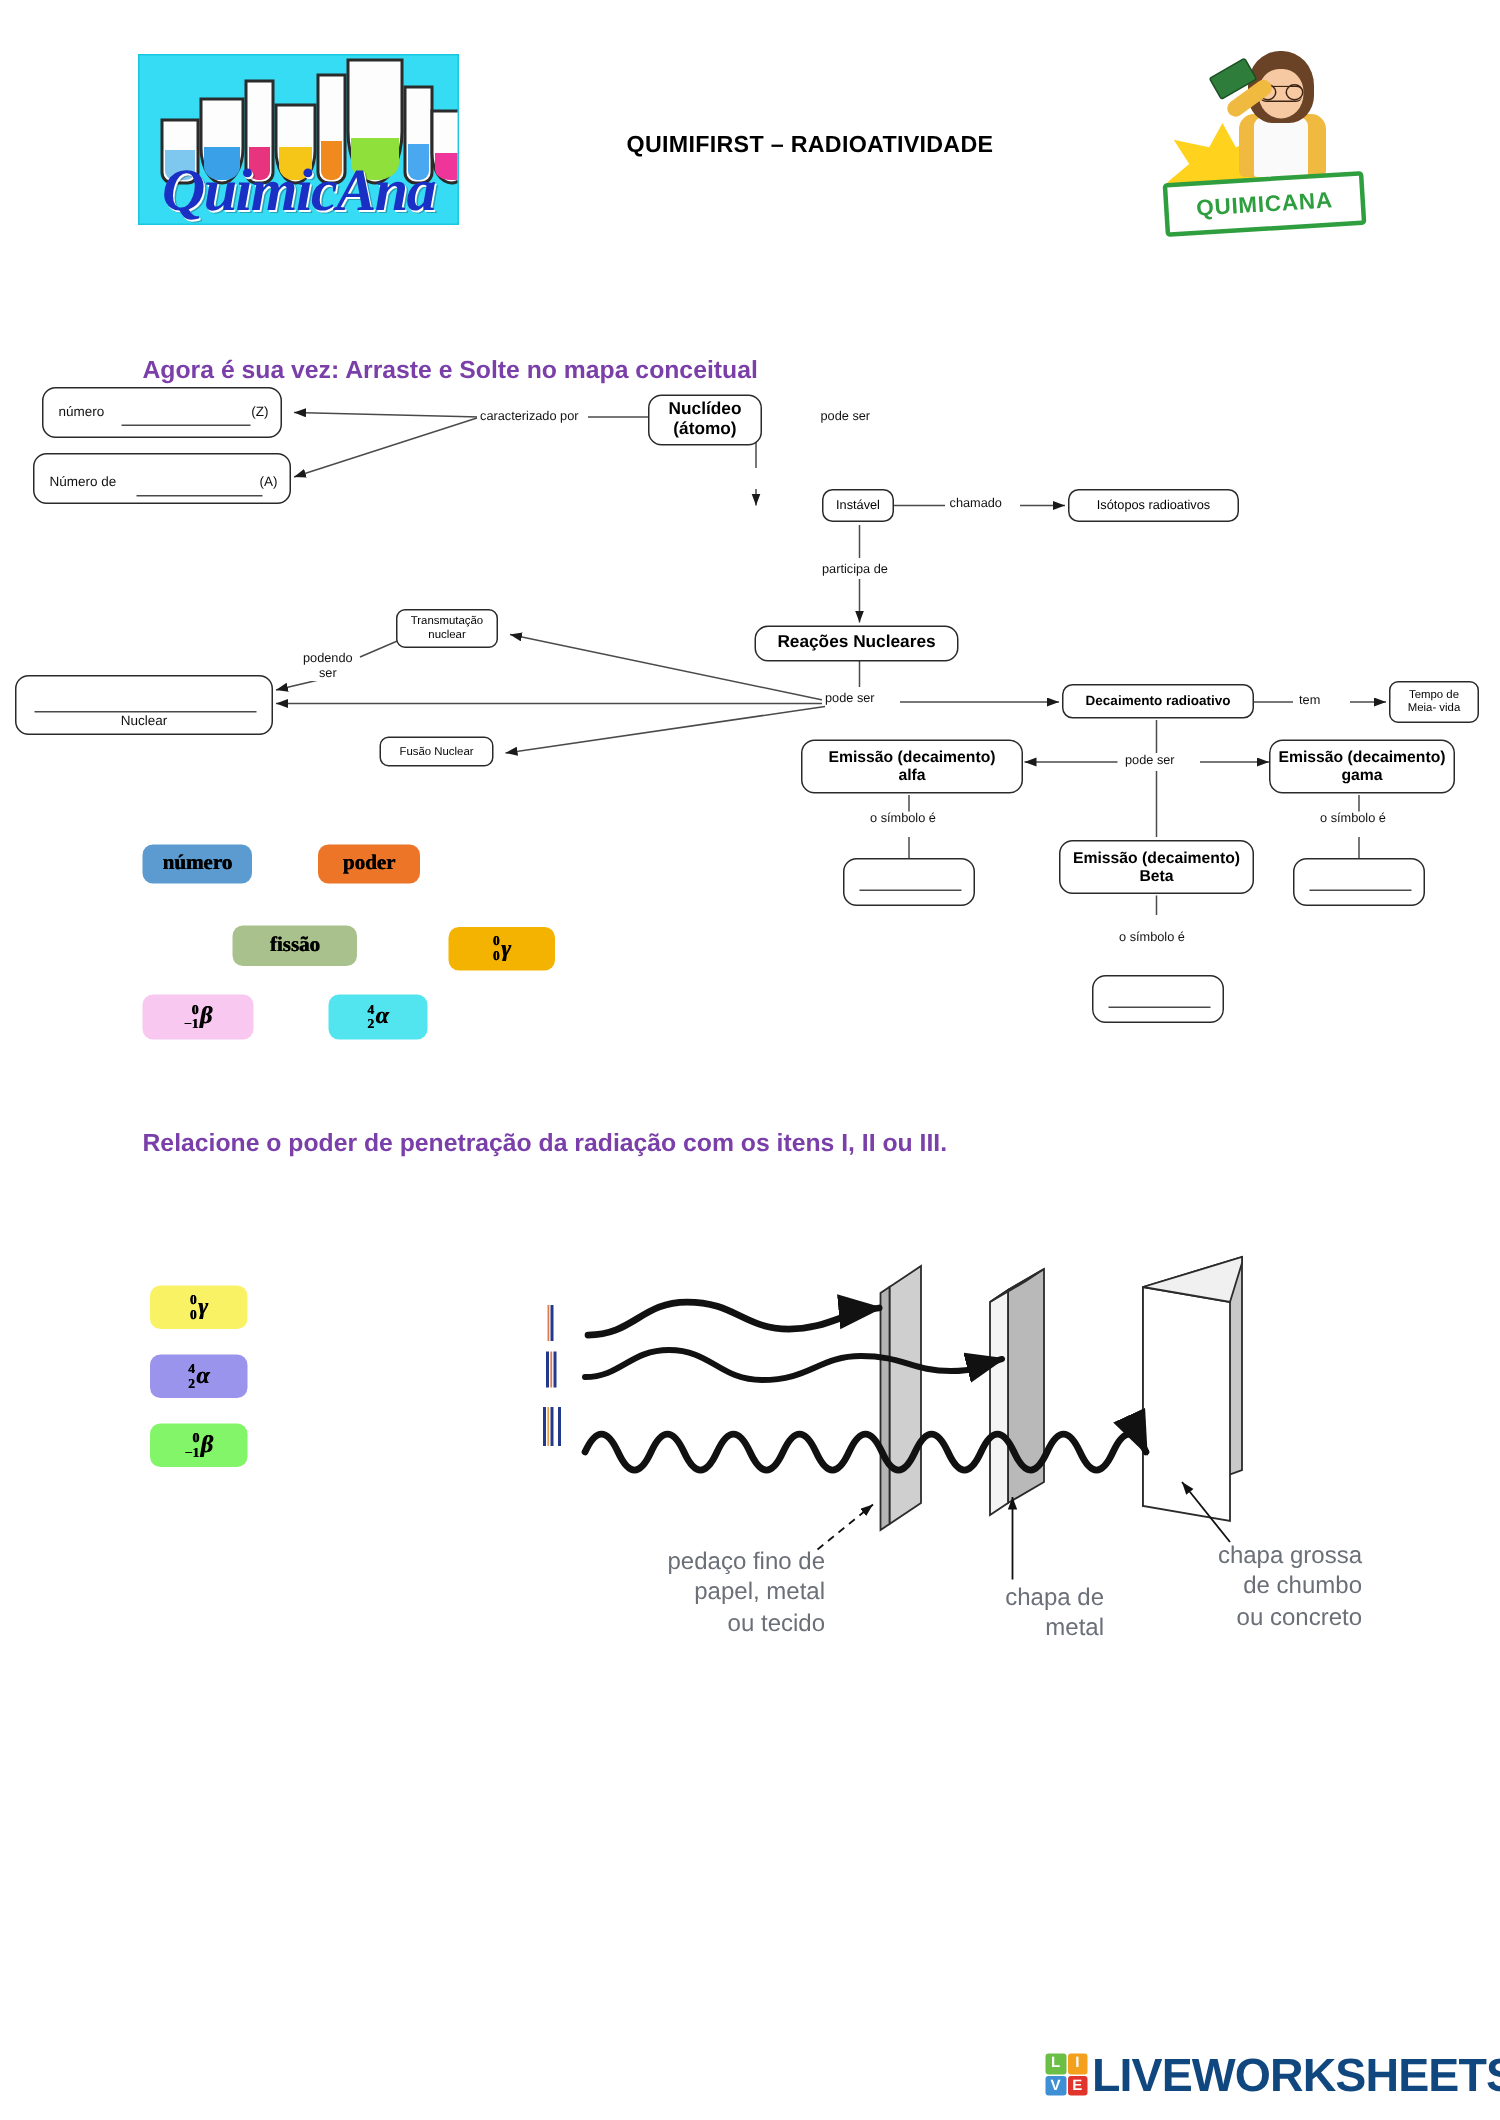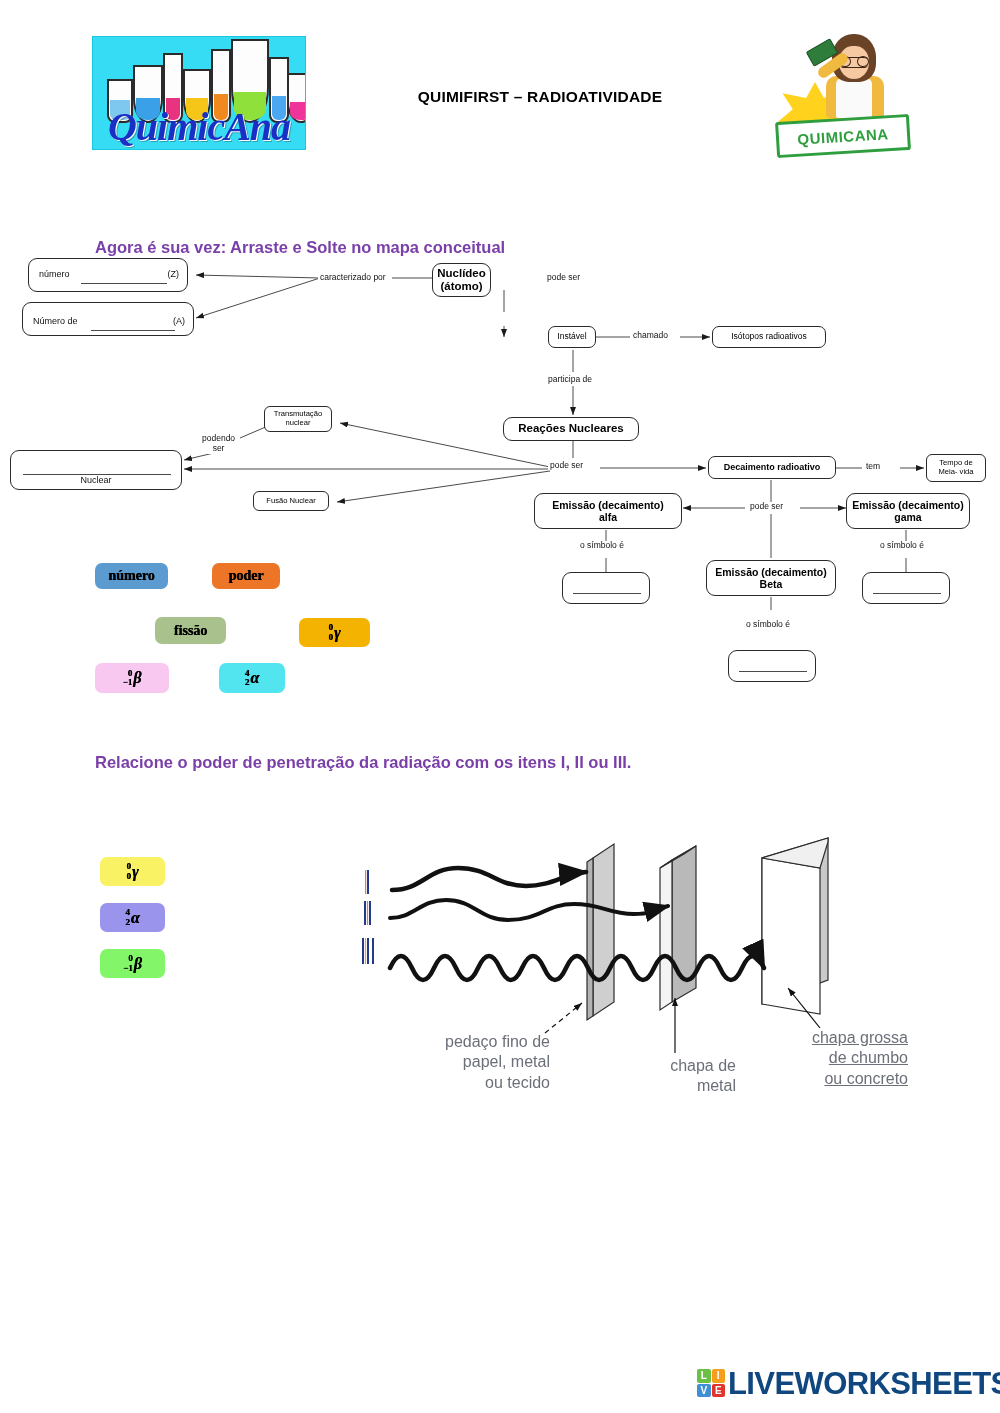--- a/index.html
+++ b/index.html
@@ -337,21 +337,21 @@
   </div>
 
   <div class="fill-box" style="left:22px; top:62px; width:172px; height:34px;">
     <span class="field-text" style="left:10px; top:13px;">Número de</span>
     <span class="fill-line" style="left:68px; top:27px; width:84px;"></span>
     <span class="field-text" style="right:8px; top:13px;">(A)</span>
   </div>
 
   <div class="inline-label" style="left:318px; top:33px;">caracterizado por</div>
 
-  <div class="node bold" style="left:432px; top:23px; width:59px; height:34px; flex-direction:column;">
+  <div class="node bold" style="left:432px; top:23px; width:76px; height:34px; flex-direction:column;">
     <span>Nuclídeo</span>
     <span>(átomo)</span>
   </div>
 
   <div class="inline-label" style="left:545px; top:33px;">pode ser</div>
 
   <div class="node small" style="left:548px; top:86px; width:48px; height:22px;">Instável</div>
 
   <div class="inline-label" style="left:631px; top:91px;">chamado</div>
 
@@ -423,21 +423,21 @@
   </div>
 </div>
 
 <div id="chips-1">
   <div class="chip" style="left: 95px; top: 563px; width: 73px; height: 26px; background: rgb(91, 155, 208);">
     <span>número</span>
   </div>
   <div class="chip" style="left: 212px; top: 563px; width: 68px; height: 26px; background: rgb(236, 117, 39);">
     <span>poder</span>
   </div>
-  <div class="chip" style="left: 155px; top: 617px; width: 71px; height: 27px; background: rgb(169, 193, 140);">
+  <div class="chip" style="left: 155px; top: 617px; width: 83px; height: 27px; background: rgb(169, 193, 140);">
     <span>fissão</span>
   </div>
   <div class="chip nuclide" style="left: 299px; top: 618px; width: 71px; height: 29px; background: rgb(245, 179, 1);">
     <span class="nuc">
       <span class="nuc-stack">
         <span>0</span>
         <span>0</span>
       </span>
       <span class="nuc-sym">γ</span>
     </span>
@@ -552,21 +552,21 @@
     <span>pedaço fino de</span><br>
     <span>papel, metal</span><br>
     <span>ou tecido</span>
   </div>
 
   <div class="pen-caption" style="left:268px; top:228px; width:118px;">
     <span>chapa de</span><br>
     <span>metal</span>
   </div>
 
-  <div class="pen-caption" style="left:398px; top:200px; width:160px;text-decoration:underline;">
+  <div class="pen-caption" style="left:398px; top:200px; width:160px;">
     <span>chapa grossa</span><br>
     <span>de chumbo</span><br>
     <span>ou concreto</span>
   </div>
 </div>
 
 <div id="footer-logo">
   <div id="lw-grid">
     <div class="lw-cell" style="background: rgb(108, 191, 69);">
         <span>L</span>

